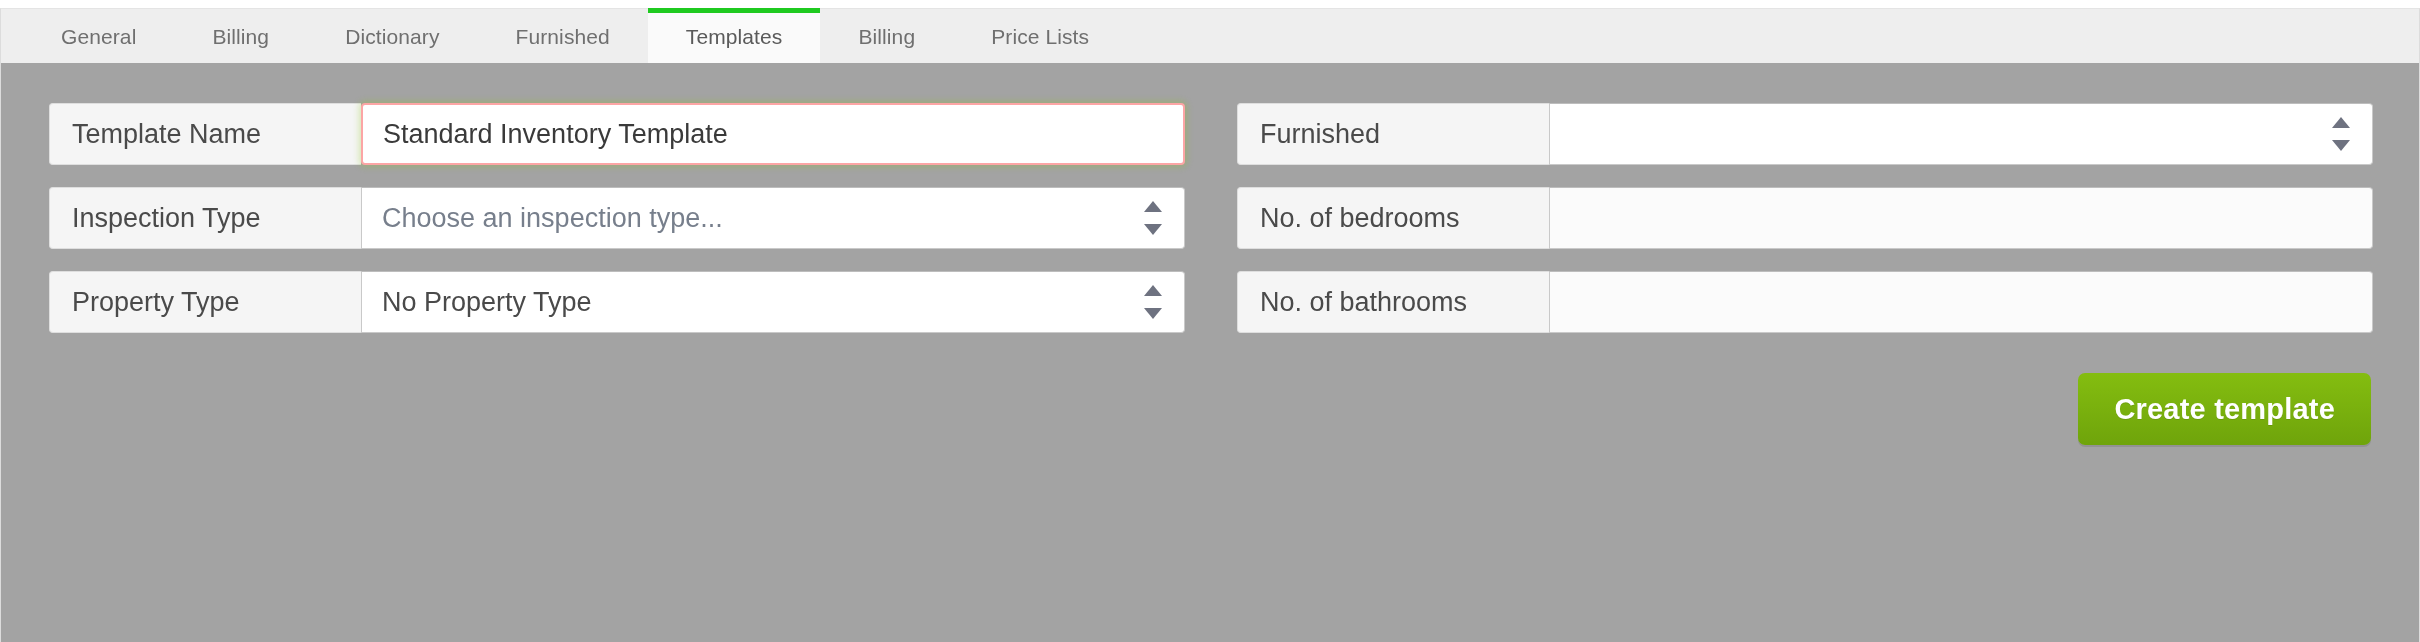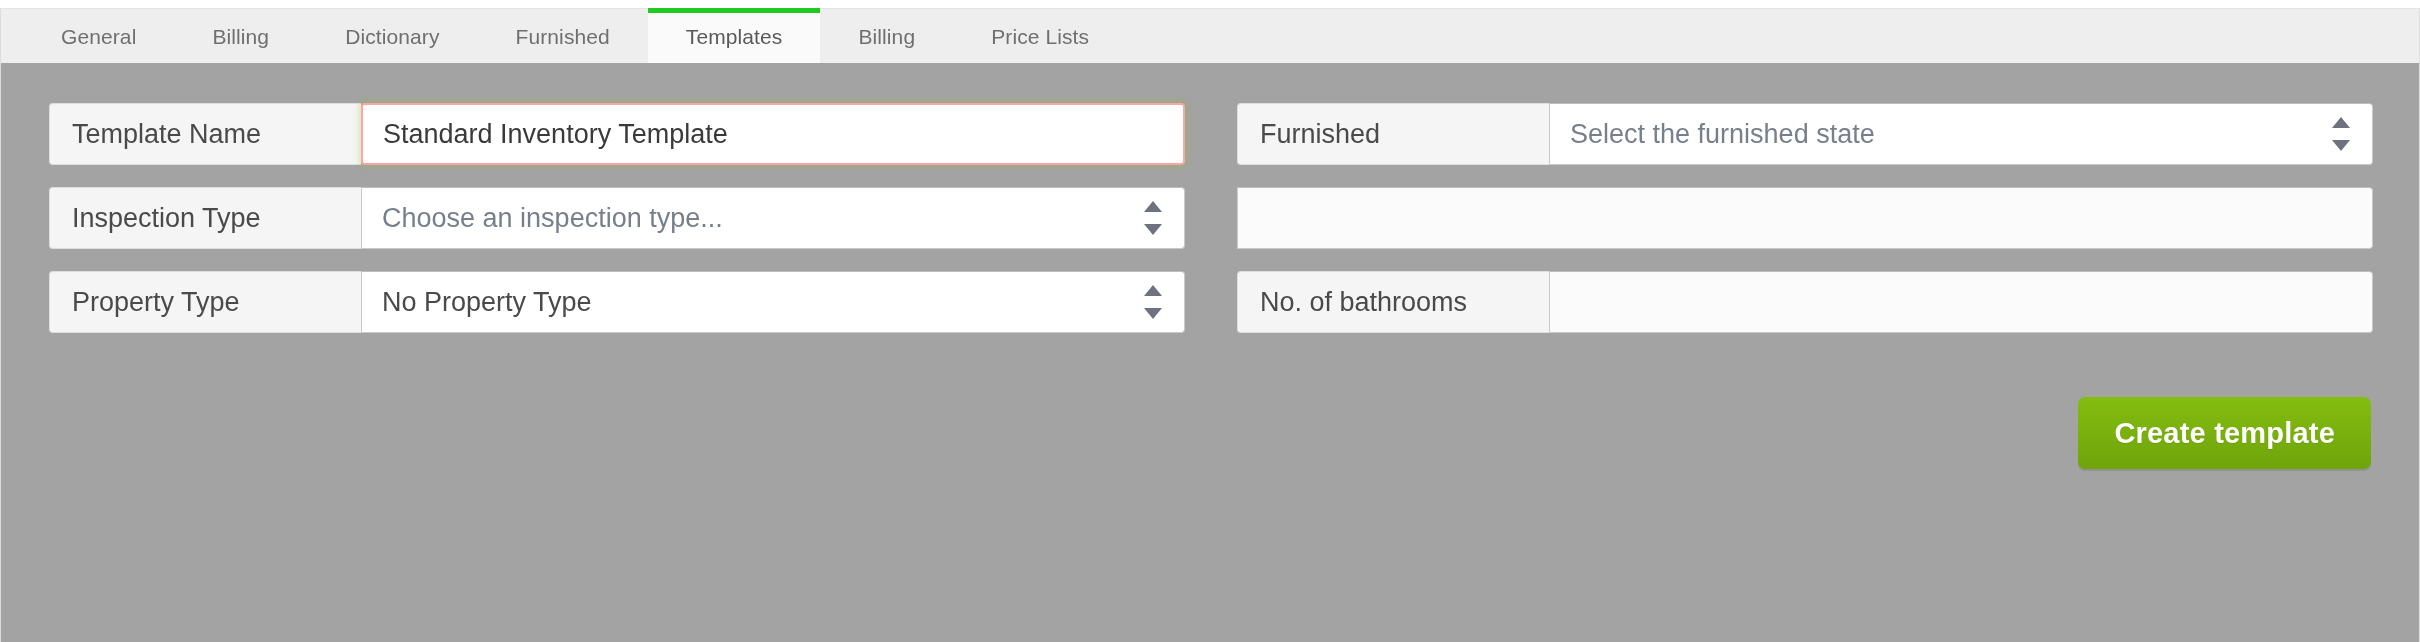--- a/index.html
+++ b/index.html
@@ -154,21 +154,20 @@
     border-right: 9px solid transparent;
   }
   .spinner i.up   { border-bottom: 11px solid #6e7280; }
   .spinner i.down { border-top: 11px solid #6e7280; }
 
   
   .btn-wrap {
     position: absolute;
     right: 48px;
     top: 310px;
-    margin-top: 24px;
   }
   .btn-primary {
     display: inline-flex;
     align-items: center;
     justify-content: center;
     height: 72px;
     padding: 0 36px;
     border: none;
     border-radius: 7px;
     background: linear-gradient(#84bd10, #6fa40b);
@@ -247,28 +246,30 @@
               </span>
             </div>
           </div>
         </div>
       <div class="col right" id="col-right">
           <div class="row">
             <div class="lbl">
               <span>Furnished</span>
             </div>
             <div class="ctrl placeholder">
-              <span class="val">Select the furnished state</span>
               <span class="spinner">
                 <i class="up"></i>
                 <i class="down"></i>
               </span>
             </div>
           </div>
           <div class="row">
+            <div class="lbl">
+              <span>No. of bedrooms</span>
+            </div>
             <div class="ctrl empty">
               <span class="val"></span>
             </div>
           </div>
           <div class="row">
             <div class="lbl">
               <span>No. of bathrooms</span>
             </div>
             <div class="ctrl empty">
               <span class="val"></span>

